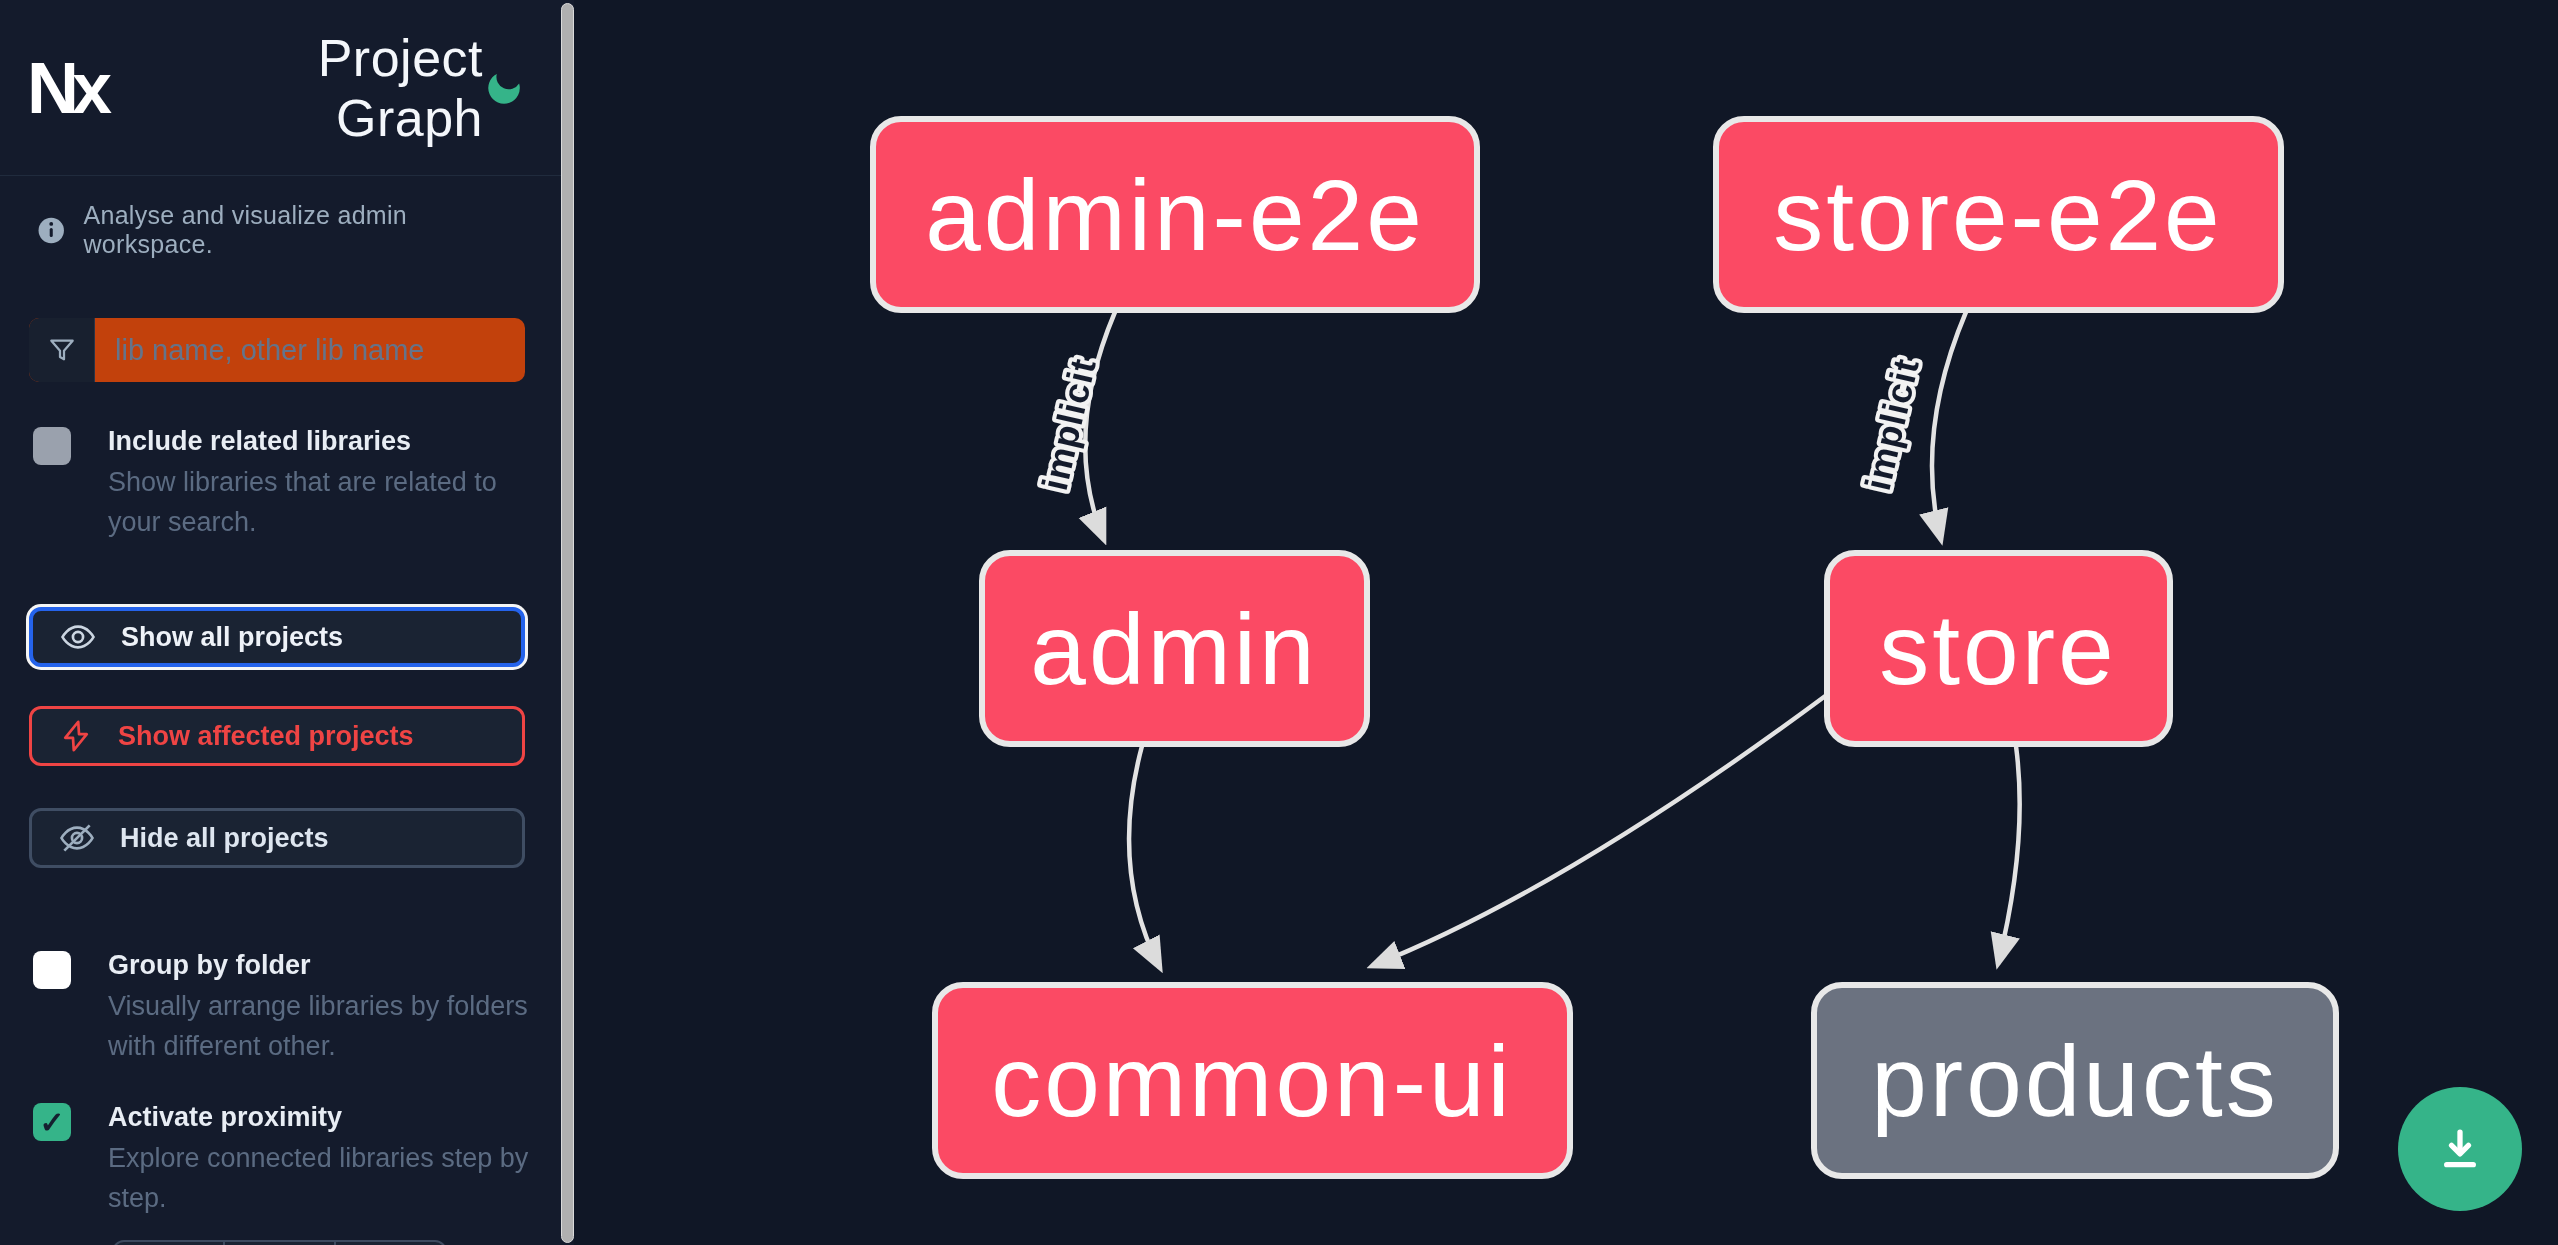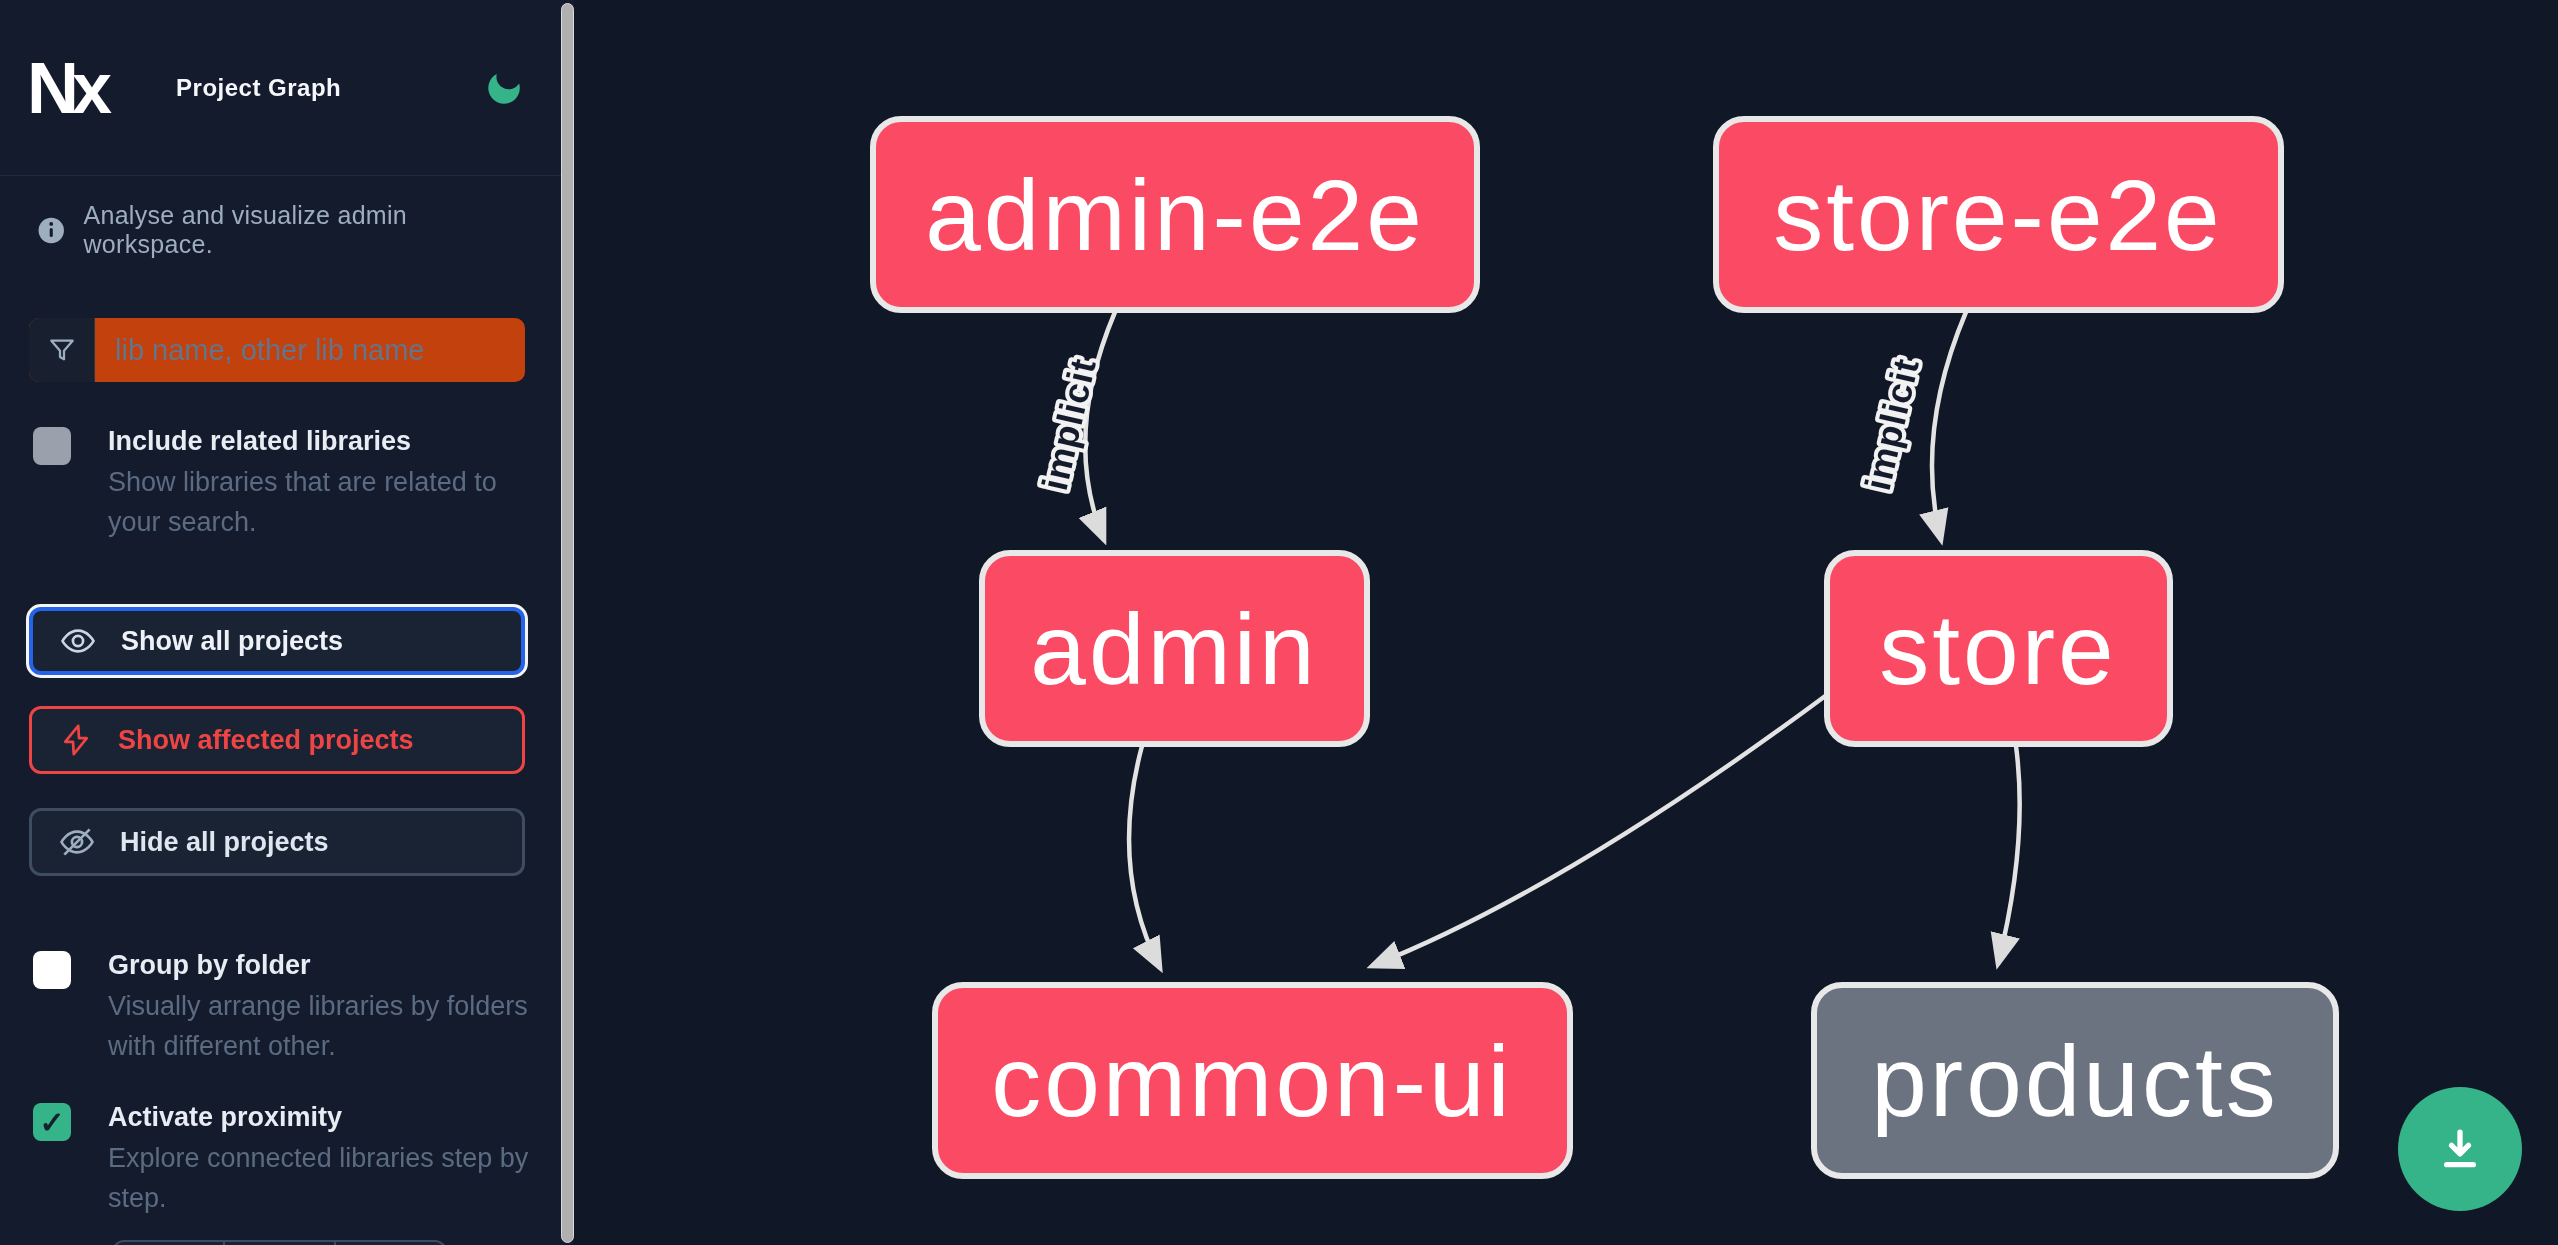--- a/index.html
+++ b/index.html
@@ -4,21 +4,21 @@
 <style>
   * { margin:0; padding:0; box-sizing:border-box; }
   html,body { width:2558px; height:1245px; overflow:hidden; }
   body { background:#101726; font-family:"Liberation Sans", sans-serif; position:relative; }
 
   
   .sidebar { position:absolute; left:0; top:0; width:574px; height:1245px; background:#141b2c; }
   .sb-header { position:absolute; left:0; top:0; width:561px; height:176px;
                border-bottom:1px solid #202b3d; display:flex; align-items:center; padding:0 36px 0 27px;text-align:right; }
   .logo { font-weight:800; font-size:72px; color:#ffffff; letter-spacing:-7px; line-height:1; }
-  .app-title { font-size:24px; font-weight:700; color:#f4f7fb; margin-left:71px; letter-spacing:0.5px; }
+  .app-title { font-size:52px; font-weight:400; color:#f4f7fb; margin-left:56px; letter-spacing:0.5px; }
   .moon { margin-left:auto; width:42px; height:42px; }
 
   .info-row { position:absolute; left:36px; top:201px; display:flex; align-items:center; gap:17px; width:500px; }
   .info-text { font-size:25px; color:#9daebf; letter-spacing:0.3px; }
 
   .search-box { position:absolute; left:29px; top:318px; width:496px; height:64px;
                 background:#c2410c; border-radius:10px; display:flex; align-items:stretch; overflow:hidden; }
   .search-icon-cell { width:66px; background:#18202f; border-right:1px solid #2a3447;
                       display:flex; align-items:center; justify-content:center; }
   .search-box input { flex:1; background:transparent; border:none; outline:none;
@@ -26,21 +26,21 @@
   .search-box input::placeholder { color:#64748b; }
 
   .cb { position:absolute; width:38px; height:38px; border-radius:8px; left:33px; }
   .cb-gray { background:#9aa1ad; }
   .cb-white { background:#ffffff; }
   .cb-green { background:#35b489; display:flex; align-items:center; justify-content:center;
               color:#15202f; font-size:30px; font-weight:900; }
   .cb-label { position:absolute; left:108px; font-size:27px; font-weight:700; color:#e8edf4; white-space:nowrap; }
   .cb-desc  { position:absolute; left:108px; width:440px; font-size:27px; color:#5b6b82; line-height:40px; }
 
-  .sb-btn { position:absolute; left:29px; width:496px; height:68px; border-radius:12px;
+  .sb-btn { position:absolute; left:29px; width:496px; height:60px; border-radius:12px;
             background:#1a2333; display:flex; align-items:center; gap:24px; padding:0 26px;
             font-size:27px; font-weight:700; cursor:pointer; }
   .btn-show-all { border:4px solid #2563eb; box-shadow:0 0 0 3px #f5f5f5; color:#eef2f8; }
   .btn-affected { border:3px solid #ef4444; color:#ef4444; }
   .btn-hide     { border:3px solid #3f4d63; color:#dee6f0; }
   .sb-btn svg { flex:0 0 auto; }
 
   .stepper { position:absolute; left:112px; top:1240px; width:335px; height:40px;
              background:#1a2333; border:2px solid #3d4a5f; border-radius:12px 12px 0 0; display:flex; }
   .stepper .seg { flex:1; border-right:2px solid #3d4a5f; }

